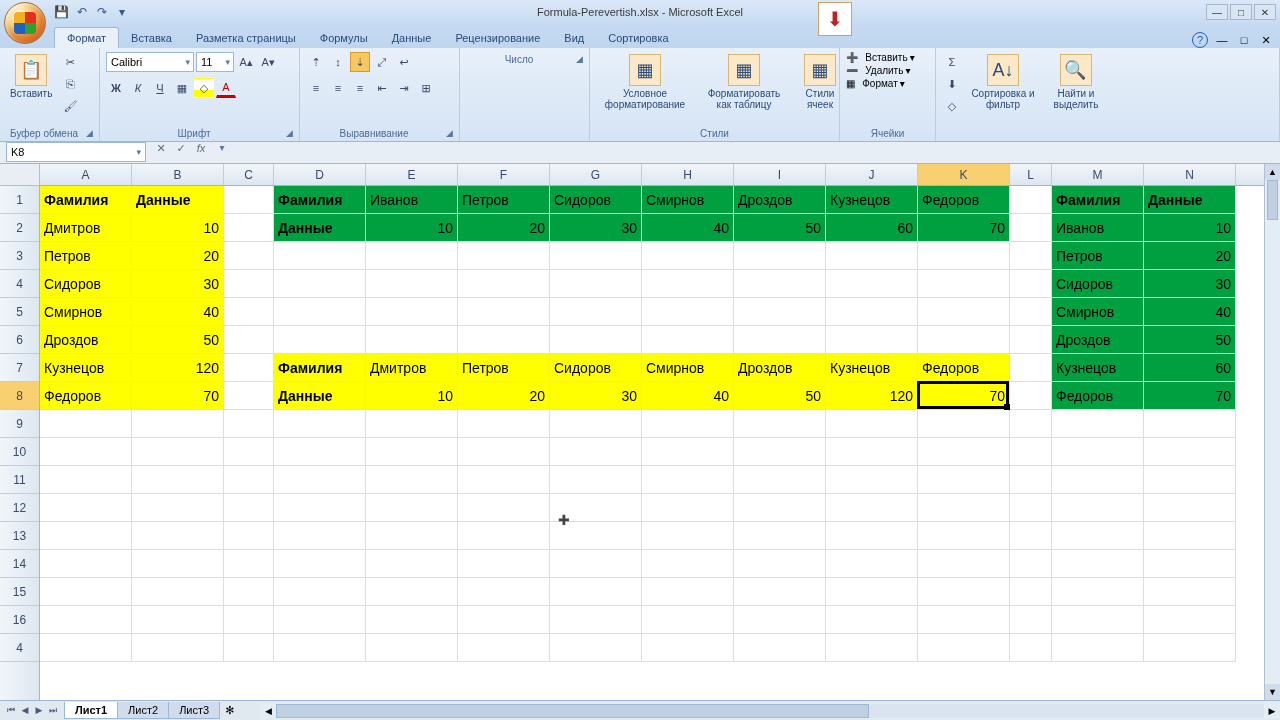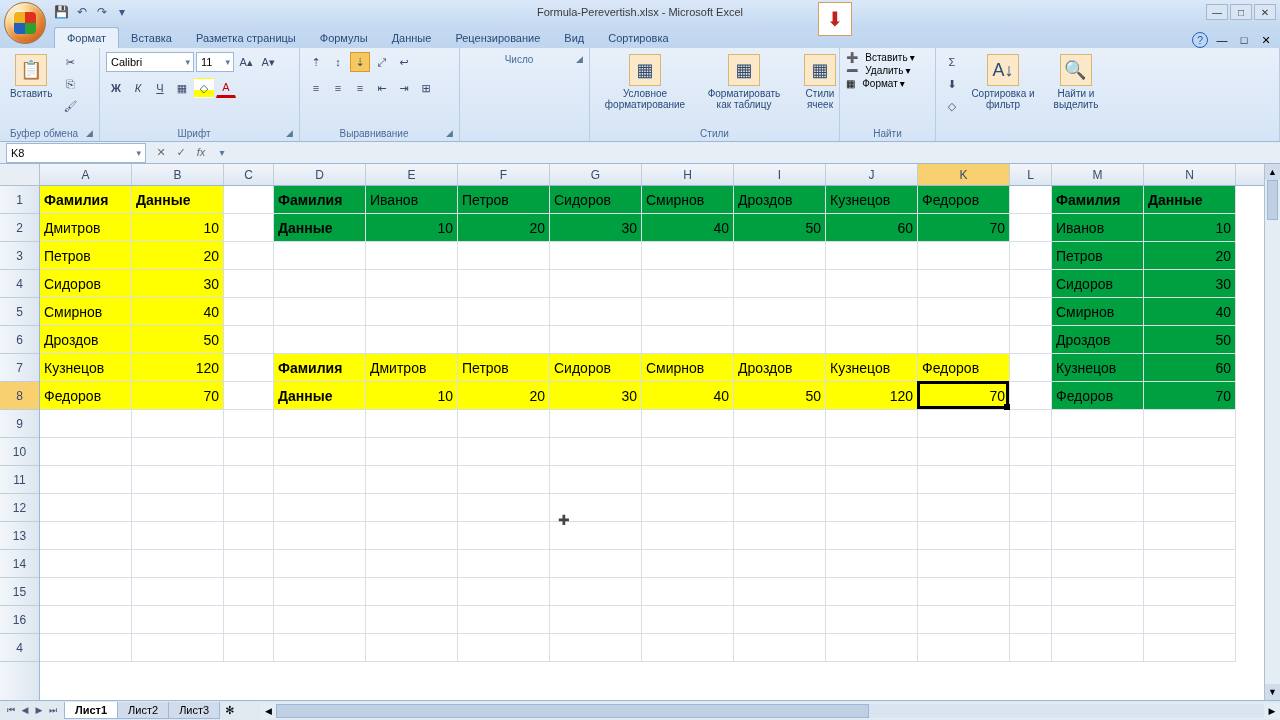--- a/index.html
+++ b/index.html
@@ -23,21 +23,21 @@
 .group-label { font-size: 10px; color: #4a6a9a; text-align: center; padding-top: 2px; }
 .group-body { display: flex; gap: 4px; flex: 1; align-items: flex-start; }
 .big-btn { display: flex; flex-direction: column; align-items: center; gap: 2px; padding: 2px 4px; font-size: 10px; color: #2a4a7a; text-align: center; }
 .big-btn .ico { width: 32px; height: 32px; background: #fbe8c8; border: 1px solid #d8b870; display: flex; align-items: center; justify-content: center; font-size: 18px; }
 .small-btn { width: 20px; height: 20px; border: 1px solid transparent; display: inline-flex; align-items: center; justify-content: center; font-size: 11px; color: #3a4a6a; }
 .combo { height: 20px; border: 1px solid #9bb8d8; background: #fff; font-size: 11px; padding: 0 16px 0 4px; position: relative; display: inline-flex; align-items: center; }
 .combo::after { content: "▾"; position: absolute; right: 3px; font-size: 9px; color: #5a7a9a; }
 .col { display: flex; flex-direction: column; gap: 2px; }
 .row { display: flex; gap: 2px; }
 .dlaunch { font-size: 9px; color: #5a7a9a; float: right; margin-left: 4px; }
-.formula-bar { height: 22px; background: #e8eef6; border-bottom: 1px solid #9bb8d8; display: flex; align-items: center; }
+.formula-bar { height: 22px; background: #e8eef6; border-bottom: 1px solid #9bb8d8; display: flex; }
 .name-box { width: 140px; height: 20px; border: 1px solid #9bb8d8; background: #fff; margin: 0 2px 0 6px; font-size: 11px; padding: 0 4px; display: flex; align-items: center; justify-content: space-between; }
 .name-box::after { content: "▾"; font-size: 9px; color: #5a7a9a; }
 .fb-btns { display: flex; padding: 0 4px; gap: 2px; }
 .fb-btns span { width: 18px; font-size: 11px; color: #6a6a6a; text-align: center; }
 .formula-input { flex: 1; height: 20px; border: 1px solid #9bb8d8; background: #fff; font-size: 12px; padding: 0 6px; display: flex; align-items: center; }
 .expand-fb { width: 16px; font-size: 10px; text-align: center; color: #5a7a9a; }
 .sheet-area { position: relative; background: #fff; height: 536px; }
 .corner { position: absolute; left: 0; top: 0; width: 40px; height: 22px; background: #e8eef4; border-right: 1px solid #b0c0d0; border-bottom: 1px solid #b0c0d0; }
 .col-headers { position: absolute; left: 40px; top: 0; right: 16px; height: 22px; display: flex; background: linear-gradient(#f2f6fb,#dde6f0); border-bottom: 1px solid #9bb8d8; }
 .ch { border-right: 1px solid #c0cdda; display: flex; align-items: center; justify-content: center; font-size: 12px; color: #3a4a6a; }
@@ -188,21 +188,21 @@
     </div>
     <div class="group-label">Стили</div>
   </div>
 
   <div class="group" style="width:96px">
     <div class="group-body col" style="gap:2px;font-size:10px">
       <div class="row"><span>➕</span>&nbsp;<span>Вставить</span>▾</div>
       <div class="row"><span>➖</span>&nbsp;<span>Удалить</span>▾</div>
       <div class="row"><span>▦</span>&nbsp;<span>Формат</span>▾</div>
     </div>
-    <div class="group-label">Найти</div>
+    <div class="group-label">Ячейки</div>
   </div>
 
   <div class="group" style="flex:1">
     <div class="group-body">
       <div class="col" style="gap:2px;font-size:11px">
         <div class="small-btn">Σ</div>
         <div class="small-btn">⬇</div>
         <div class="small-btn">◇</div>
       </div>
       <div class="big-btn">

